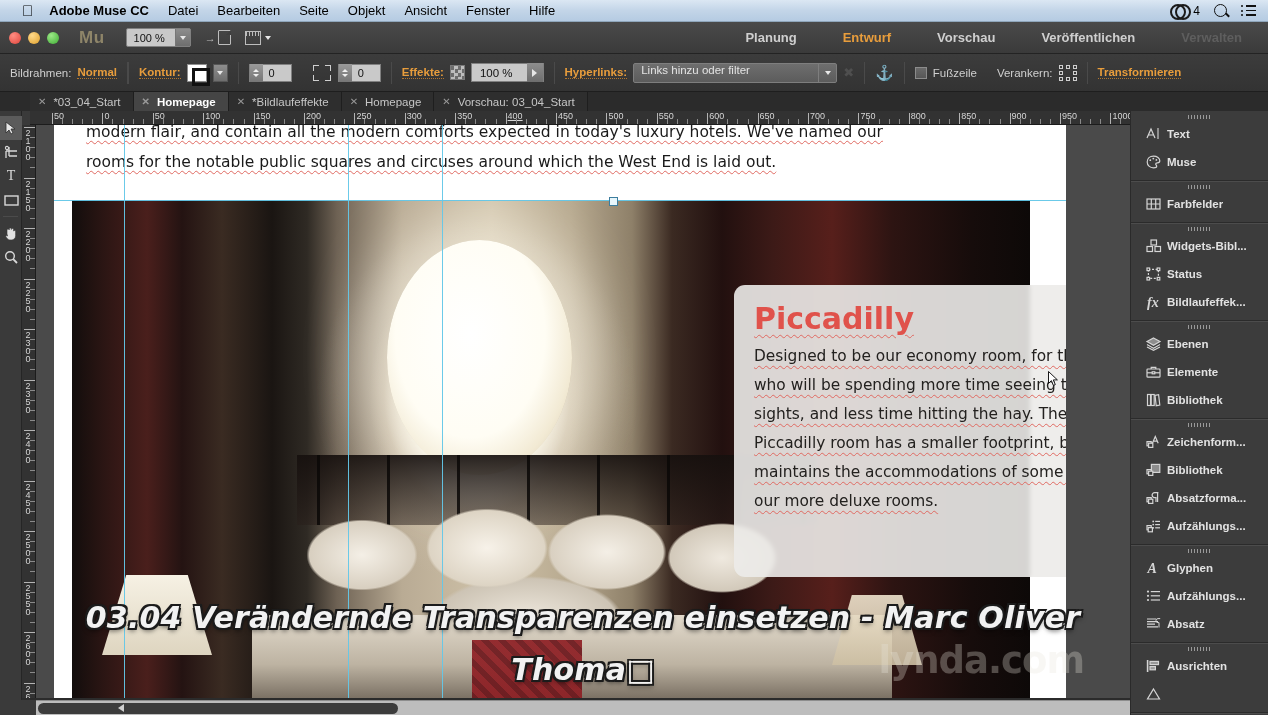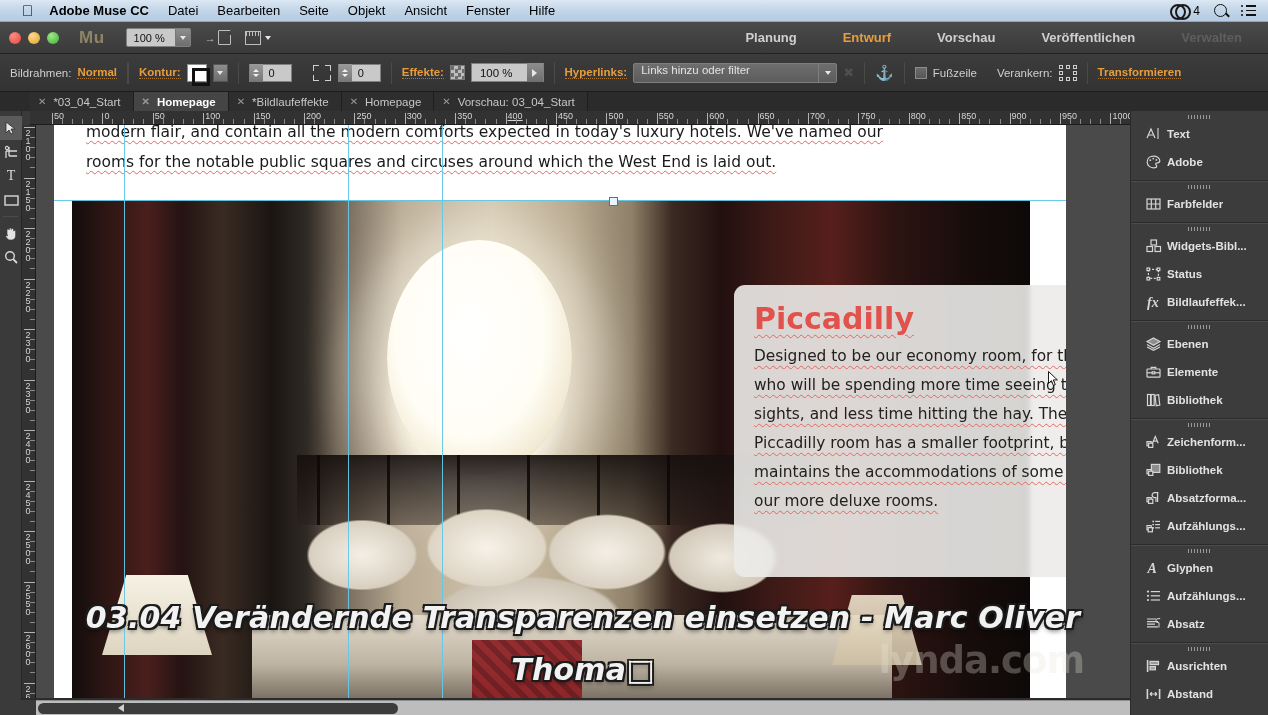--- a/index.html
+++ b/index.html
@@ -696,21 +696,21 @@
         </div>
         <div class="pitem">
           <span class="ic">
             <svg width="17" height="16" viewBox="0 0 17 16" fill="none" stroke="#d5d5d5" stroke-width="1.2">
               <path d="M8.5 2.2c3.6 0 6.3 2 6.3 4.6 0 1.6-1.3 2-2.4 2-1 0-1.7.4-1.7 1.2 0 1.1 1 1.2 1 2.2 0 1-1.1 1.6-3.2 1.6-3.7 0-6.3-2.5-6.3-5.8C2.2 4.5 4.9 2.2 8.5 2.2z"></path>
               <circle cx="5.3" cy="6.2" r="0.9" fill="#d5d5d5" stroke="none"></circle>
               <circle cx="8.3" cy="4.6" r="0.9" fill="#d5d5d5" stroke="none"></circle>
               <circle cx="11.4" cy="5.9" r="0.9" fill="#d5d5d5" stroke="none"></circle>
             </svg>
           </span>
-          <span class="tx">Adobe</span>
+          <span class="tx">Muse</span>
         </div>
       </div>
       <div class="pgroup">
         <div class="grip">
           <i></i>
         </div>
         <div class="pitem">
           <span class="ic">
             <svg width="17" height="16" viewBox="0 0 17 16" fill="none" stroke="#d5d5d5" stroke-width="1.2">
               <rect x="2" y="3" width="13" height="10"></rect>
@@ -886,29 +886,20 @@
               <path d="M2.6 2 V14" stroke-width="1.6"></path>
               <rect x="5" y="3.4" width="8.5" height="3.2" fill="#9a9a9a"></rect>
               <rect x="5" y="8.6" width="5.4" height="3.2" fill="#9a9a9a"></rect>
             </svg>
           </span>
           <span class="tx">Ausrichten</span>
         </div>
         <div class="pitem">
           <span class="ic">
             <svg width="17" height="16" viewBox="0 0 17 16" fill="none" stroke="#d5d5d5" stroke-width="1.2">
-              <path d="M2.4 3 V13 M14.6 3 V13" stroke-width="1.6"></path>
-              <path d="M5 8 H12 M5 8 L7 6.2 M5 8 L7 9.8 M12 8 L10 6.2 M12 8 L10 9.8"></path>
-            </svg>
-          </span>
-          <span class="tx">Abstand</span>
-        </div>
-        <div class="pitem">
-          <span class="ic">
-            <svg width="17" height="16" viewBox="0 0 17 16" fill="none" stroke="#d5d5d5" stroke-width="1.2">
               <path d="M8.5 3 L14.5 13 H2.5 Z"></path>
             </svg>
           </span>
         </div>
       </div>
     </div>
 
   <div class="bl-corner"></div>
   <div class="hscroll">
     <div class="thumb"></div>

